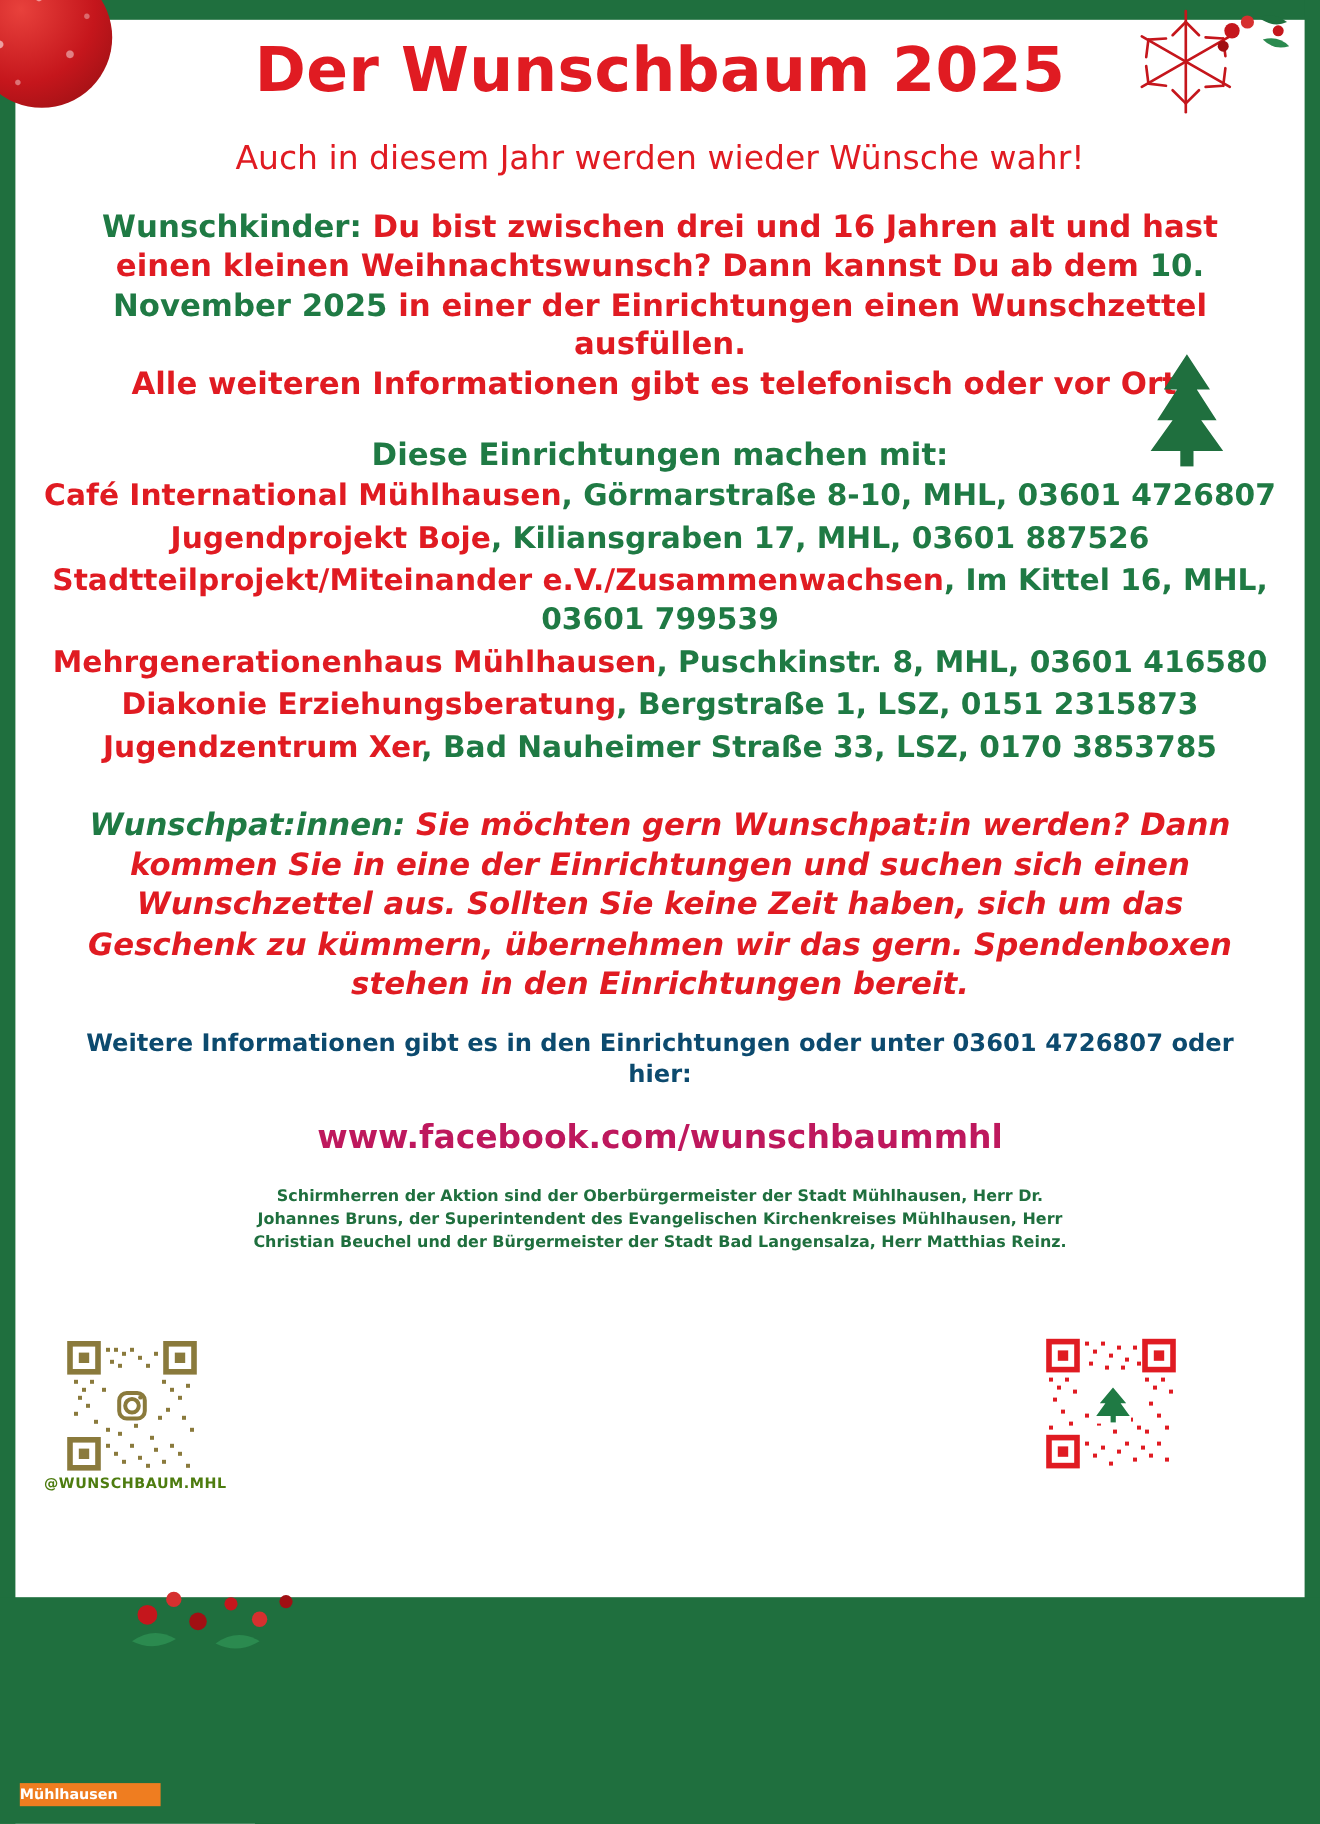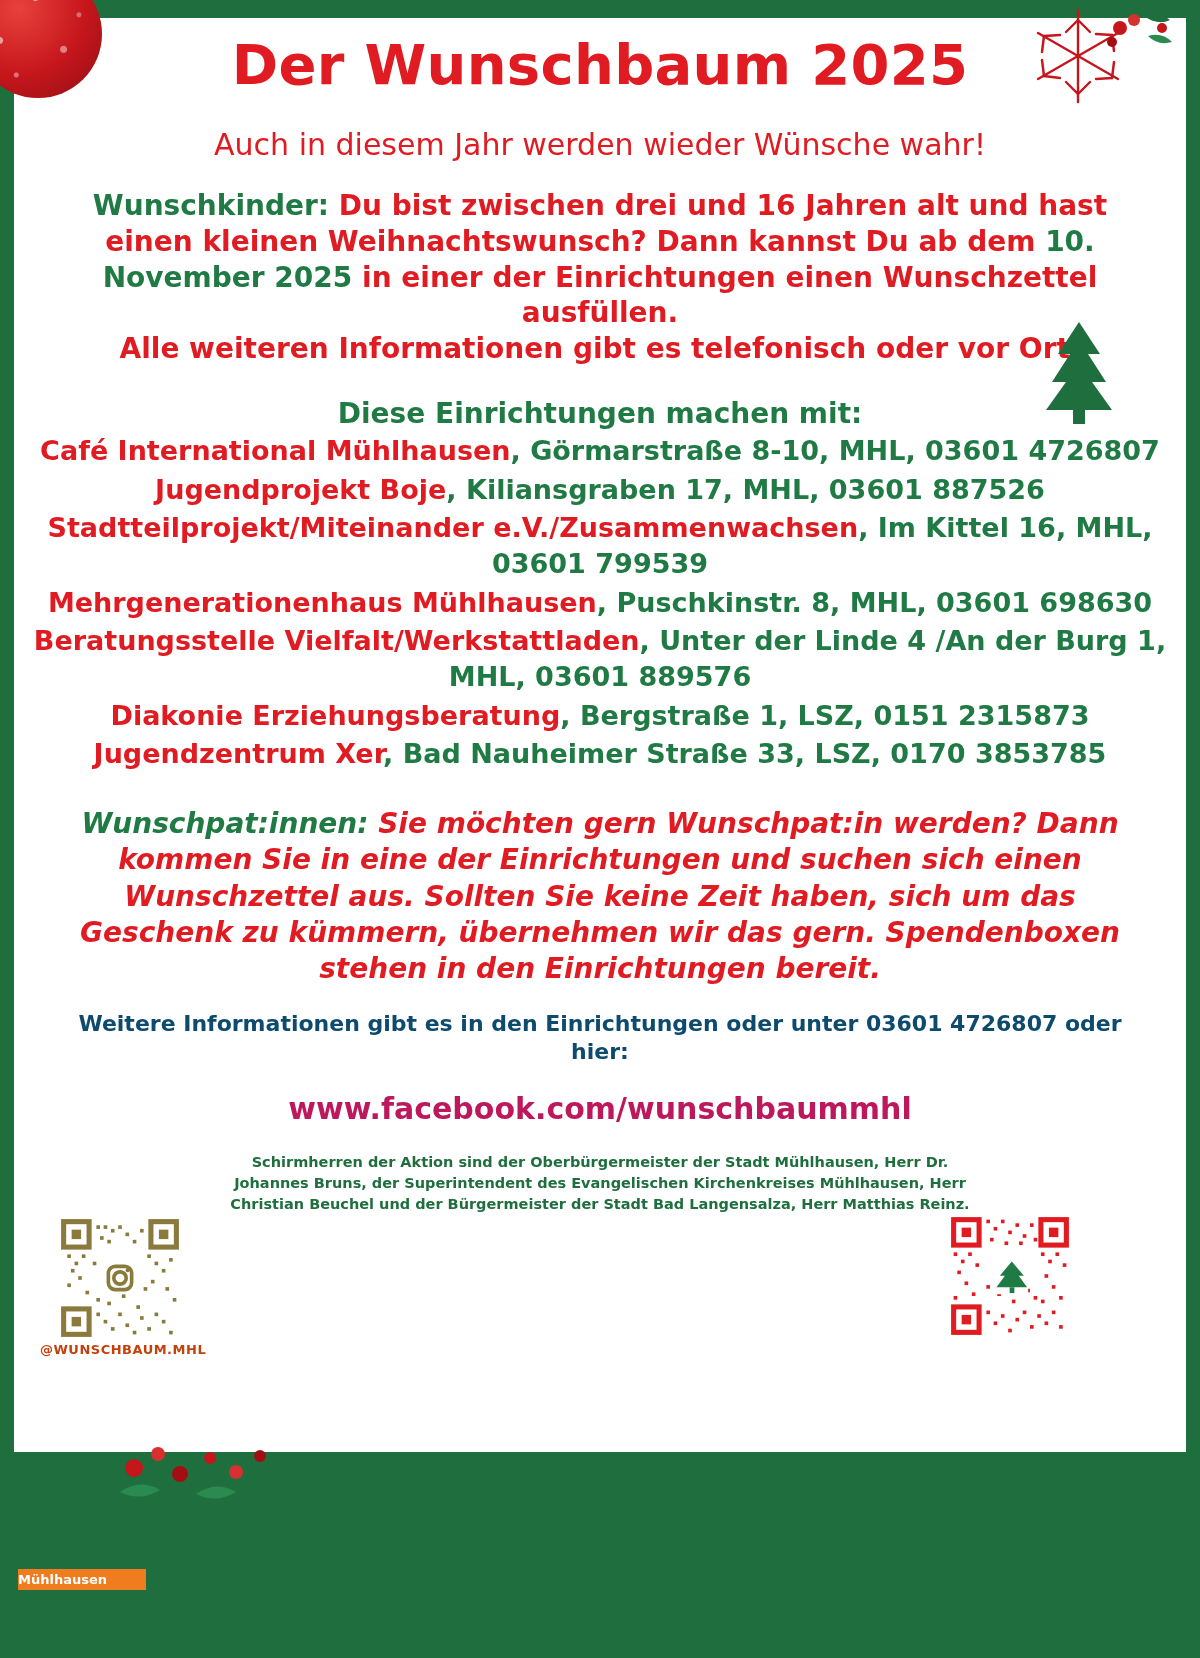--- a/index.html
+++ b/index.html
@@ -171,28 +171,28 @@
   }
   .qr-left { left: 60px; top: 1218px; }
   .qr-right { right: 130px; top: 1216px; }
   .qr-caption {
     position: absolute;
     left: 40px; top: 1342px;
     width: 160px;
     text-align: center;
     font-size: 13px;
     font-weight: 700;
-    color: #c2410c;
+    color: #4d7c0f;
     letter-spacing: .5px;
   }
 
   
   .logo-row {
     position: absolute;
-    left: 0; top: 1384px;
+    left: 0; top: 1436px;
     width: 996px; height: 206px;
   }
   .think-sub {
     position: absolute;
     left: 18px; bottom: 0;
     width: 128px;
     background: #ef7d20;
     color: #fff;
     font-size: 13px;
     font-weight: 700;
@@ -279,24 +279,21 @@
     <div class="inst-line">
       <span class="red">Café International Mühlhausen</span><span class="green">, Görmarstraße 8-10, MHL, 03601 4726807</span>
     </div>
     <div class="inst-line">
       <span class="red">Jugendprojekt Boje</span><span class="green">, Kiliansgraben 17, MHL, 03601 887526</span>
     </div>
     <div class="inst-line">
       <span class="red">Stadtteilprojekt/Miteinander e.V./Zusammenwachsen</span><span class="green">, Im Kittel 16, MHL, 03601 799539</span>
     </div>
     <div class="inst-line">
-      <span class="red">Mehrgenerationenhaus Mühlhausen</span><span class="green">, Puschkinstr. 8, MHL, 03601 698630</span>
-    </div>
-    <div class="inst-line">
-      <span class="red">Beratungsstelle Vielfalt/Werkstattladen</span><span class="green">, Unter der Linde 4 /An der Burg 1, MHL, 03601 889576</span>
+      <span class="red">Mehrgenerationenhaus Mühlhausen</span><span class="green">, Puschkinstr. 8, MHL, 03601 416580</span>
     </div>
     <div class="inst-line">
       <span class="red">Diakonie Erziehungsberatung</span><span class="green">, Bergstraße 1, LSZ, 0151 2315873</span>
     </div>
     <div class="inst-line">
       <span class="red">Jugendzentrum Xer</span><span class="green">, Bad Nauheimer Straße 33, LSZ, 0170 3853785</span>
     </div>
   </div>
 
   <div class="patinnen">

